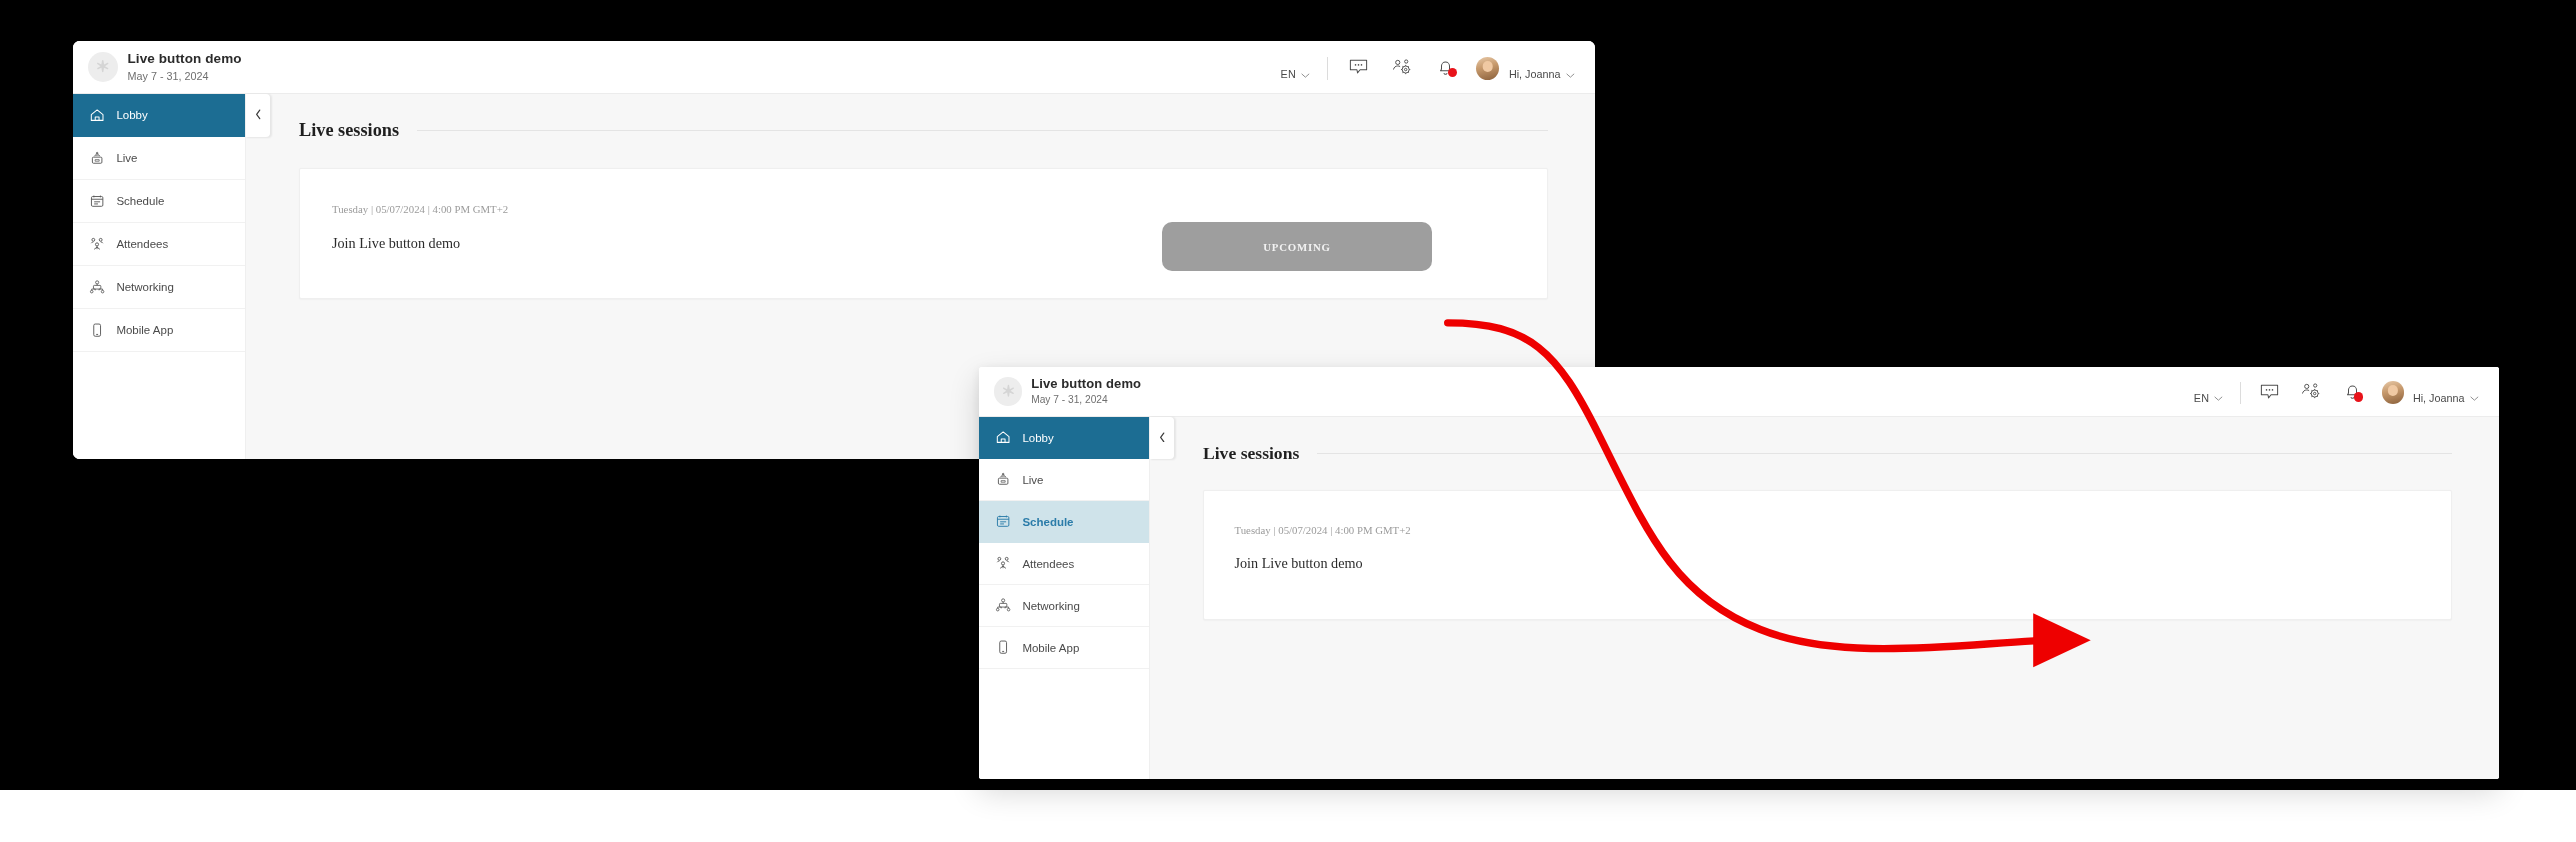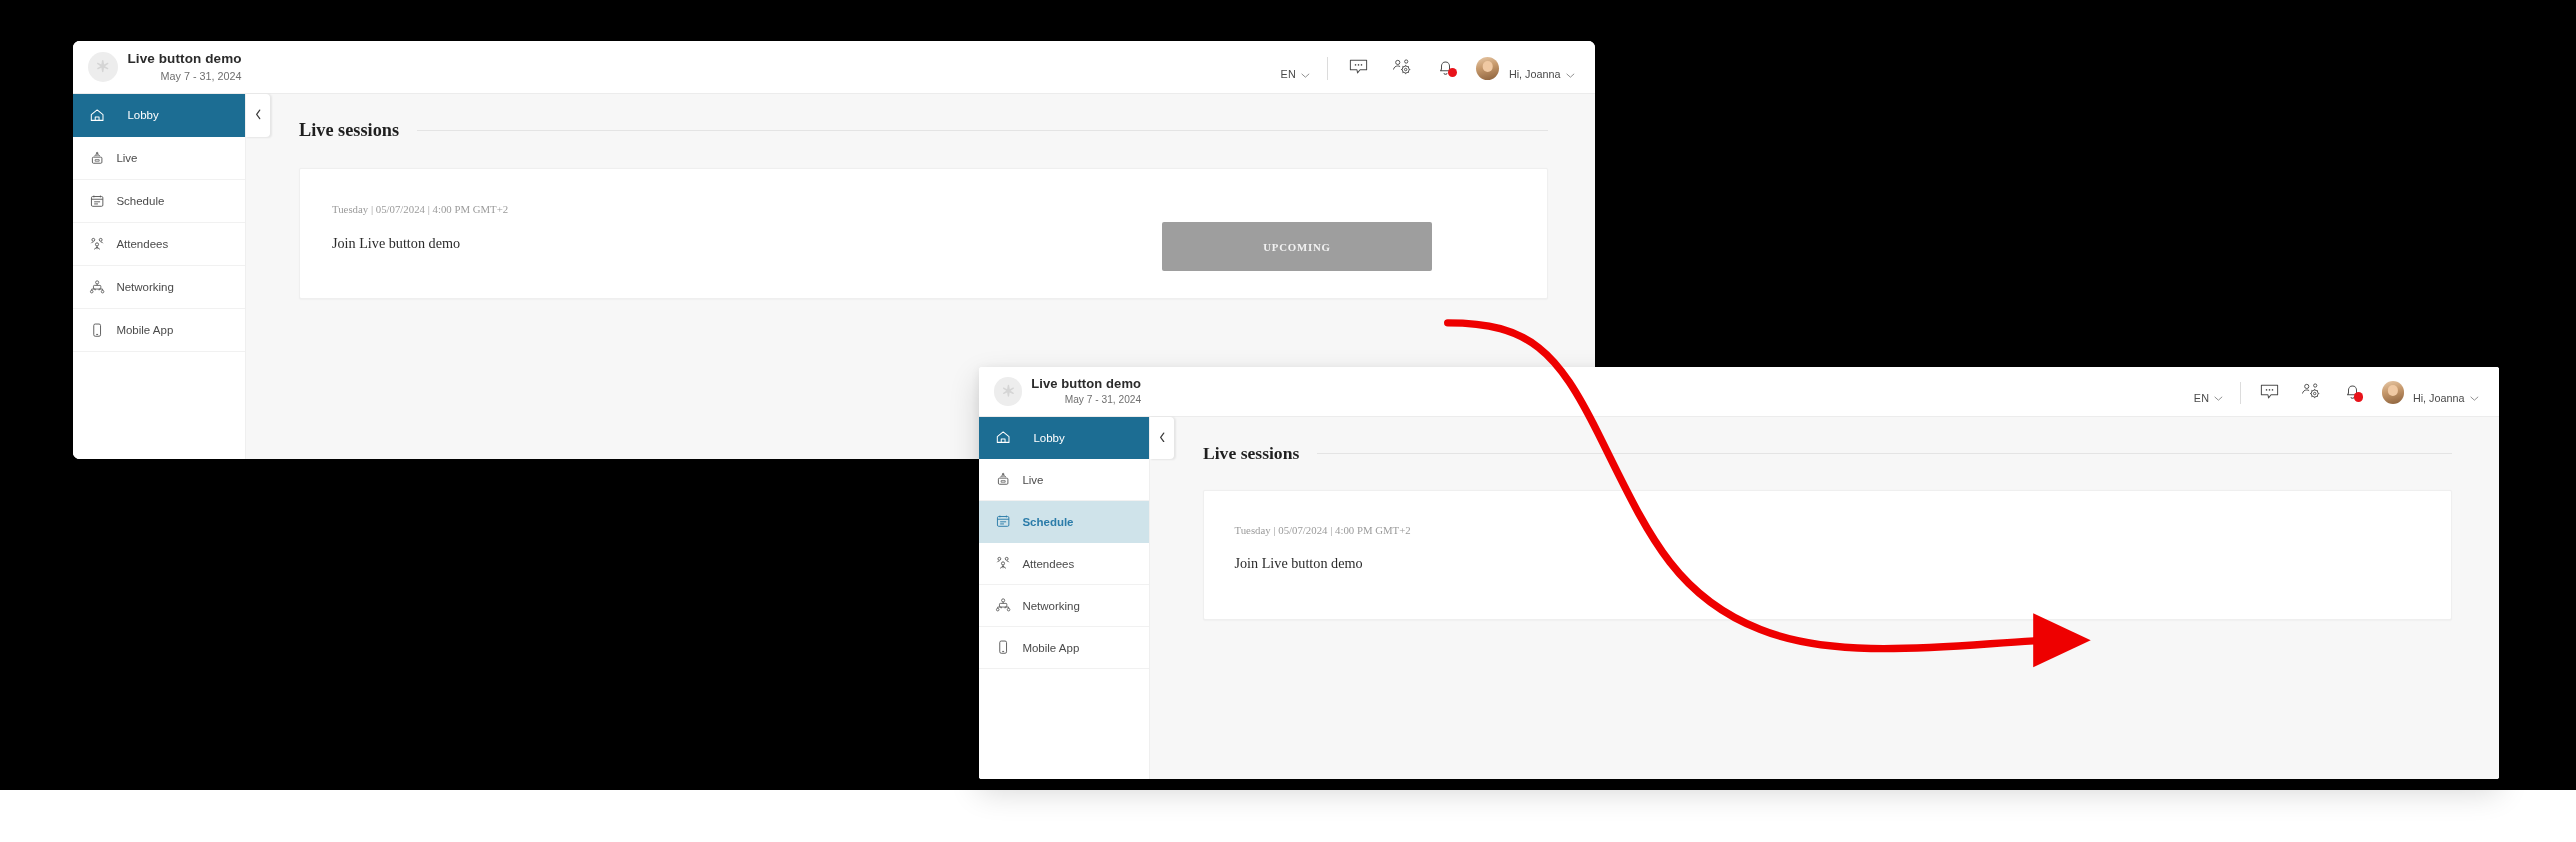--- a/index.html
+++ b/index.html
@@ -43,21 +43,21 @@
   .brand { display: flex; align-items: center; }
   .brand-logo {
     border-radius: 50%;
     background: #ededed;
     display: flex; align-items: center; justify-content: center;
     flex: none;
   }
   .brand-logo svg { display: block; }
   .brand-text { display: flex; flex-direction: column; justify-content: center; }
   .brand-title { font-weight: bold; color: #2b2b2b; letter-spacing: 0.1px; }
-  .brand-sub { color: #6f6f6f; text-align: right; }
+  .brand-sub { color: #6f6f6f; }
 
   .topbar-right { display: flex; align-items: flex-end; }
   .lang { display: flex; align-items: center; color: #4a4a4a; }
   .vdiv { background: #dcdcdc; }
   .ticon { position: relative; display: flex; align-items: center; justify-content: center; color: #4d4d4d; }
   .ticon svg { display: block; }
   .badge-dot {
     position: absolute;
     border-radius: 50%;
     background: #e8131a;
@@ -93,21 +93,21 @@
   }
   .nav-item {
     display: flex;
     align-items: center;
     color: #4a4a4a;
     border-bottom: 0.7px solid #f1f1f1;
     position: relative;
   }
   .nav-item .nicon { display: flex; align-items: center; justify-content: center; flex: none; color: #5b5b5b; }
   .nav-item .nicon svg { display: block; }
-  .nav-item.active-dark { background: #1c6d93; color: #ffffff; border-bottom-color: #1c6d93; gap: 11px; }
+  .nav-item.active-dark { background: #1c6d93; color: #ffffff; border-bottom-color: #1c6d93; }
   .nav-item.active-dark .nicon { color: #ffffff; }
   .nav-item.active-light { background: #cfe3ea; color: #2b7ca9; font-weight: bold; border-bottom-color: #cfe3ea; }
   .nav-item.active-light .nicon { color: #2b7ca9; }
 
   .collapse-btn {
     position: absolute;
     background: #ffffff;
     display: flex;
     align-items: center;
     justify-content: center;
@@ -133,21 +133,21 @@
     font-family: Liberation Serif, serif;
   }
   .card-meta { color: #9b9b9b; }
   .card-title { color: #2b2b2b; }
 
   .btn {
     position: absolute;
     display: flex;
     align-items: center;
     justify-content: center;
-    border-radius: 2px;
+    border-radius: 10px;
     letter-spacing: 0.8px;
     font-weight: bold;
     white-space: nowrap;
   }
   .btn-upcoming { background: #9e9e9e; color: #f2f2f2; }
   .btn-join { background: #d7262b; color: #ffffff; box-shadow: 0 1.4px 2.7px rgba(0,0,0,0.12); }
   .btn-join .cam { display: flex; align-items: center; }
   .btn-join .cam svg { display: block; }
 
   

